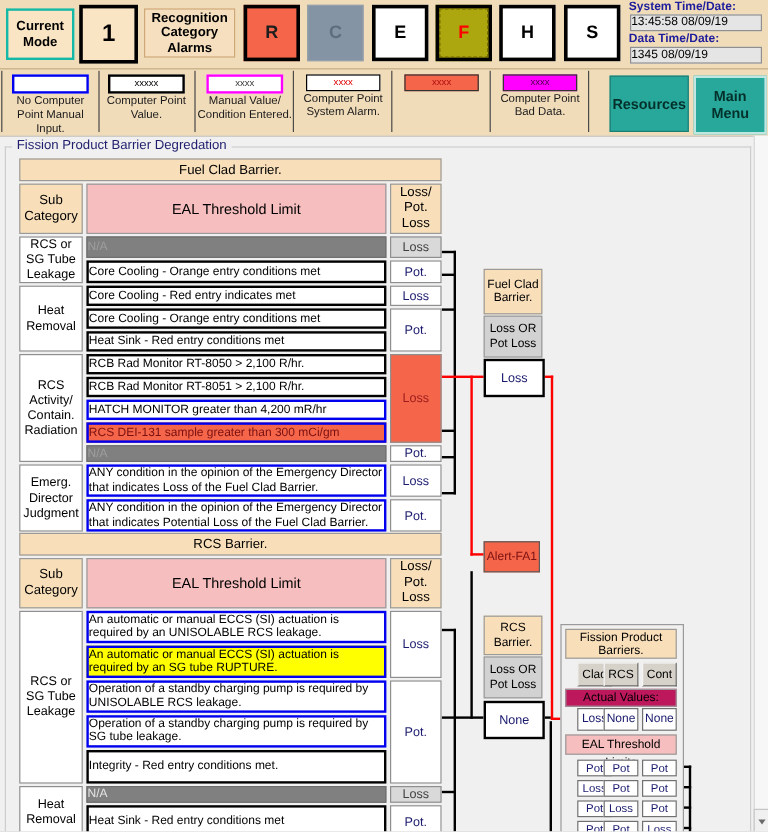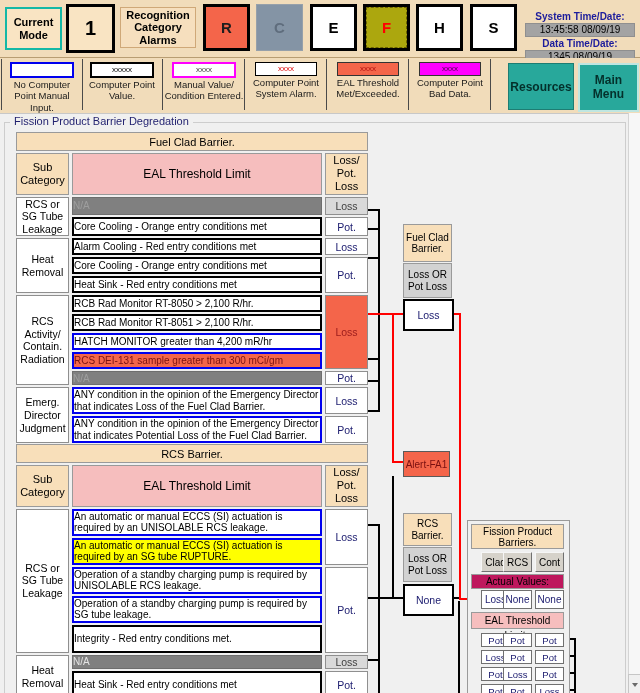--- a/index.html
+++ b/index.html
@@ -10,23 +10,23 @@
   
   .topbar{position:absolute;left:0;top:0;width:640px;height:57px;background:#f1dcba;border-bottom:1px solid #b89d72;}
   .tbox{position:absolute;display:flex;align-items:center;justify-content:center;text-align:center;background:#f9e4c3;}
   .current-mode{left:5px;top:7px;width:53px;height:39px;border:2px solid #14b8a6;font-size:11px;font-weight:bold;line-height:1.15;}
   .mode-value{left:66px;top:4px;width:43px;height:43px;border:3px solid #000;font-size:20px;font-weight:bold;}
   .recog{left:120px;top:7px;width:74px;height:39px;border:1px solid #cfa878;font-size:11px;font-weight:bold;line-height:1.15;background:#f6dfbe;display:flex;align-items:center;justify-content:center;text-align:center;position:absolute;}
   .alarm{position:absolute;top:4px;width:41px;height:41px;border:3px solid #000;display:flex;align-items:center;justify-content:center;font-size:15px;font-weight:bold;cursor:pointer;}
   .alarm.thin{border:1px solid #96a0aa;width:45px;height:45px;}
   .alarm.focus{outline:1px dashed #6a6100;outline-offset:-4px;}
   .a0{left:203px;} .a1{left:256px;} .a2{left:310px;} .a3{left:363px;} .a4{left:416px;} .a5{left:470px;}
-  .timeblock{position:absolute;left:524px;top:11px;width:112px;font-size:10px;text-align:center;}
+  .timeblock{position:absolute;left:524px;top:0;width:112px;font-size:10px;}
   .tlabel{color:#1c1c9c;font-weight:bold;height:12px;line-height:12px;}
-  .tfield{background:#a3a3a3;border:1px solid #8f8f8f;height:12px;line-height:12px;font-size:10px;margin:0 1px 1px 1px;}
+  .tfield{background:#e5e5e5;border:1px solid #8f8f8f;height:12px;line-height:12px;font-size:10px;margin:0 1px 1px 1px;}
   
   .legendbar{position:absolute;left:0;top:58px;width:640px;height:55px;background:#f1dcba;border-bottom:1px solid #c8c8c8;}
   .lcell{position:absolute;top:1px;width:80px;height:51px;border-right:1px solid #4a4a4a;text-align:center;}
   .lcell.first{border-left:1px solid #4a4a4a;}
   .l0{left:1px;} .l1{left:82px;} .l2{left:164px;} .l3{left:246px;} .l4{left:328px;} .l5{left:410px;}
   .swatch{margin:3px auto 1px auto;width:60px;height:12px;font-size:8px;line-height:11px;background:#fff;overflow:hidden;}
   .sw-blue{border:2px solid #0000ee;}
   .sw-black{border:2px solid #000;color:#000;}
   .sw-mag{border:2px solid #ff00ff;color:#3a3a3a;}
   .sw-alarm{border:1px solid #000;color:#e00000;}
@@ -115,21 +115,20 @@
     <div class="lcell l2">
       <div class="swatch sw-mag">xxxx</div>
       <div class="llabel">Manual Value/ Condition Entered.</div>
     </div>
     <div class="lcell l3">
       <div class="swatch sw-alarm">xxxx</div>
       <div class="llabel">Computer Point System Alarm.</div>
     </div>
     <div class="lcell l4">
       <div class="swatch sw-met">xxxx</div>
-      <div class="llabel">EAL Threshold Met/Exceeded.</div>
     </div>
     <div class="lcell l5">
       <div class="swatch sw-bad">xxxx</div>
       <div class="llabel">Computer Point Bad Data.</div>
     </div>
     <div class="tealbtn btn-menu">Main Menu</div>
     <div class="tealbtn btn-res">Resources</div>
   </div>
 
   <div class="groupbox"></div>
@@ -179,21 +178,21 @@
       <td rowspan="2" class="subcat">RCS or SG Tube Leakage</td>
       <td class="cond na">N/A</td>
       <td class="res gray">Loss</td>
     </tr>
     <tr class="h17">
       <td class="cond">Core Cooling - Orange entry conditions met</td>
       <td class="res">Pot.</td>
     </tr>
     <tr class="h17">
       <td rowspan="3" class="subcat">Heat Removal</td>
-      <td class="cond">Alarm Cooling - Red entry conditions met</td>
+      <td class="cond">Core Cooling - Red entry indicates met</td>
       <td class="res">Loss</td>
     </tr>
     <tr class="h17">
       <td class="cond">Core Cooling - Orange entry conditions met</td>
       <td rowspan="2" class="res">Pot.</td>
     </tr>
     <tr class="h17">
       <td class="cond">Heat Sink - Red entry conditions met</td>
     </tr>
     <tr class="h17">

